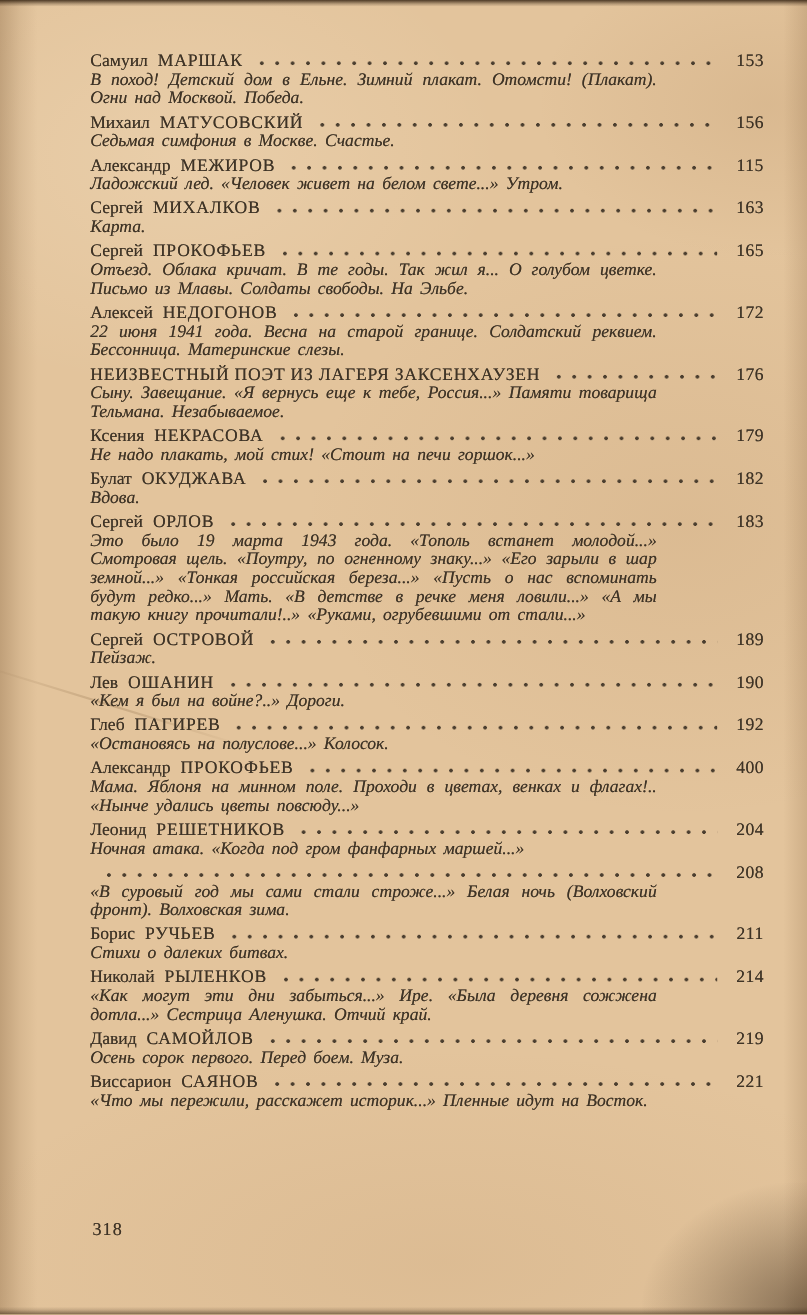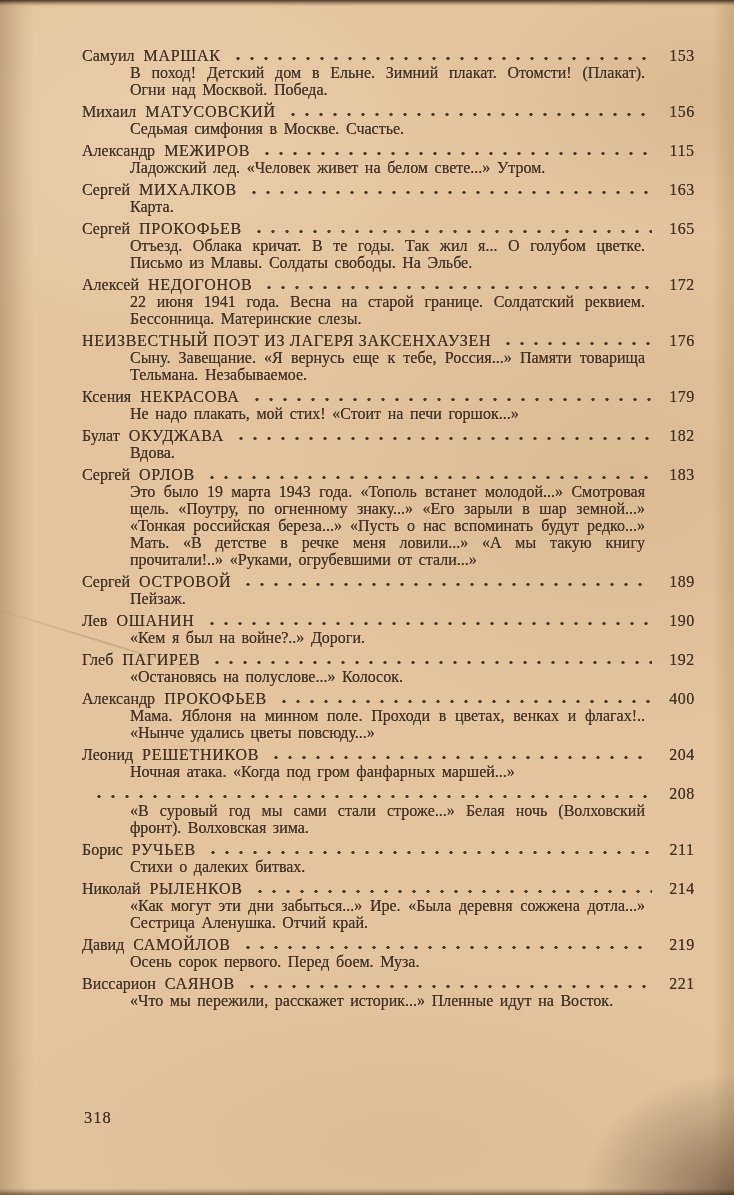--- a/index.html
+++ b/index.html
@@ -76,25 +76,25 @@
     background-size: 14px 5px;
     background-repeat: repeat-x;
     background-position: 3px bottom;
   }
   .pageno {
     min-width: 32px;
     text-align: center;
     letter-spacing: 0.5px;
   }
   .works {
-    margin-left: 48px;
     width: 515px;
     text-align: justify;
     text-align-last: left;
     word-spacing: 2.6px;
+    font-style: italic;
   }
   .folio {
     position: absolute;
     left: 84px;
     top: 1108px;
     font-size: 16.5px;
     letter-spacing: 1px;
     text-shadow: 0 0 0.4px rgba(62,51,38,0.75);
     text-align: right;
   }

